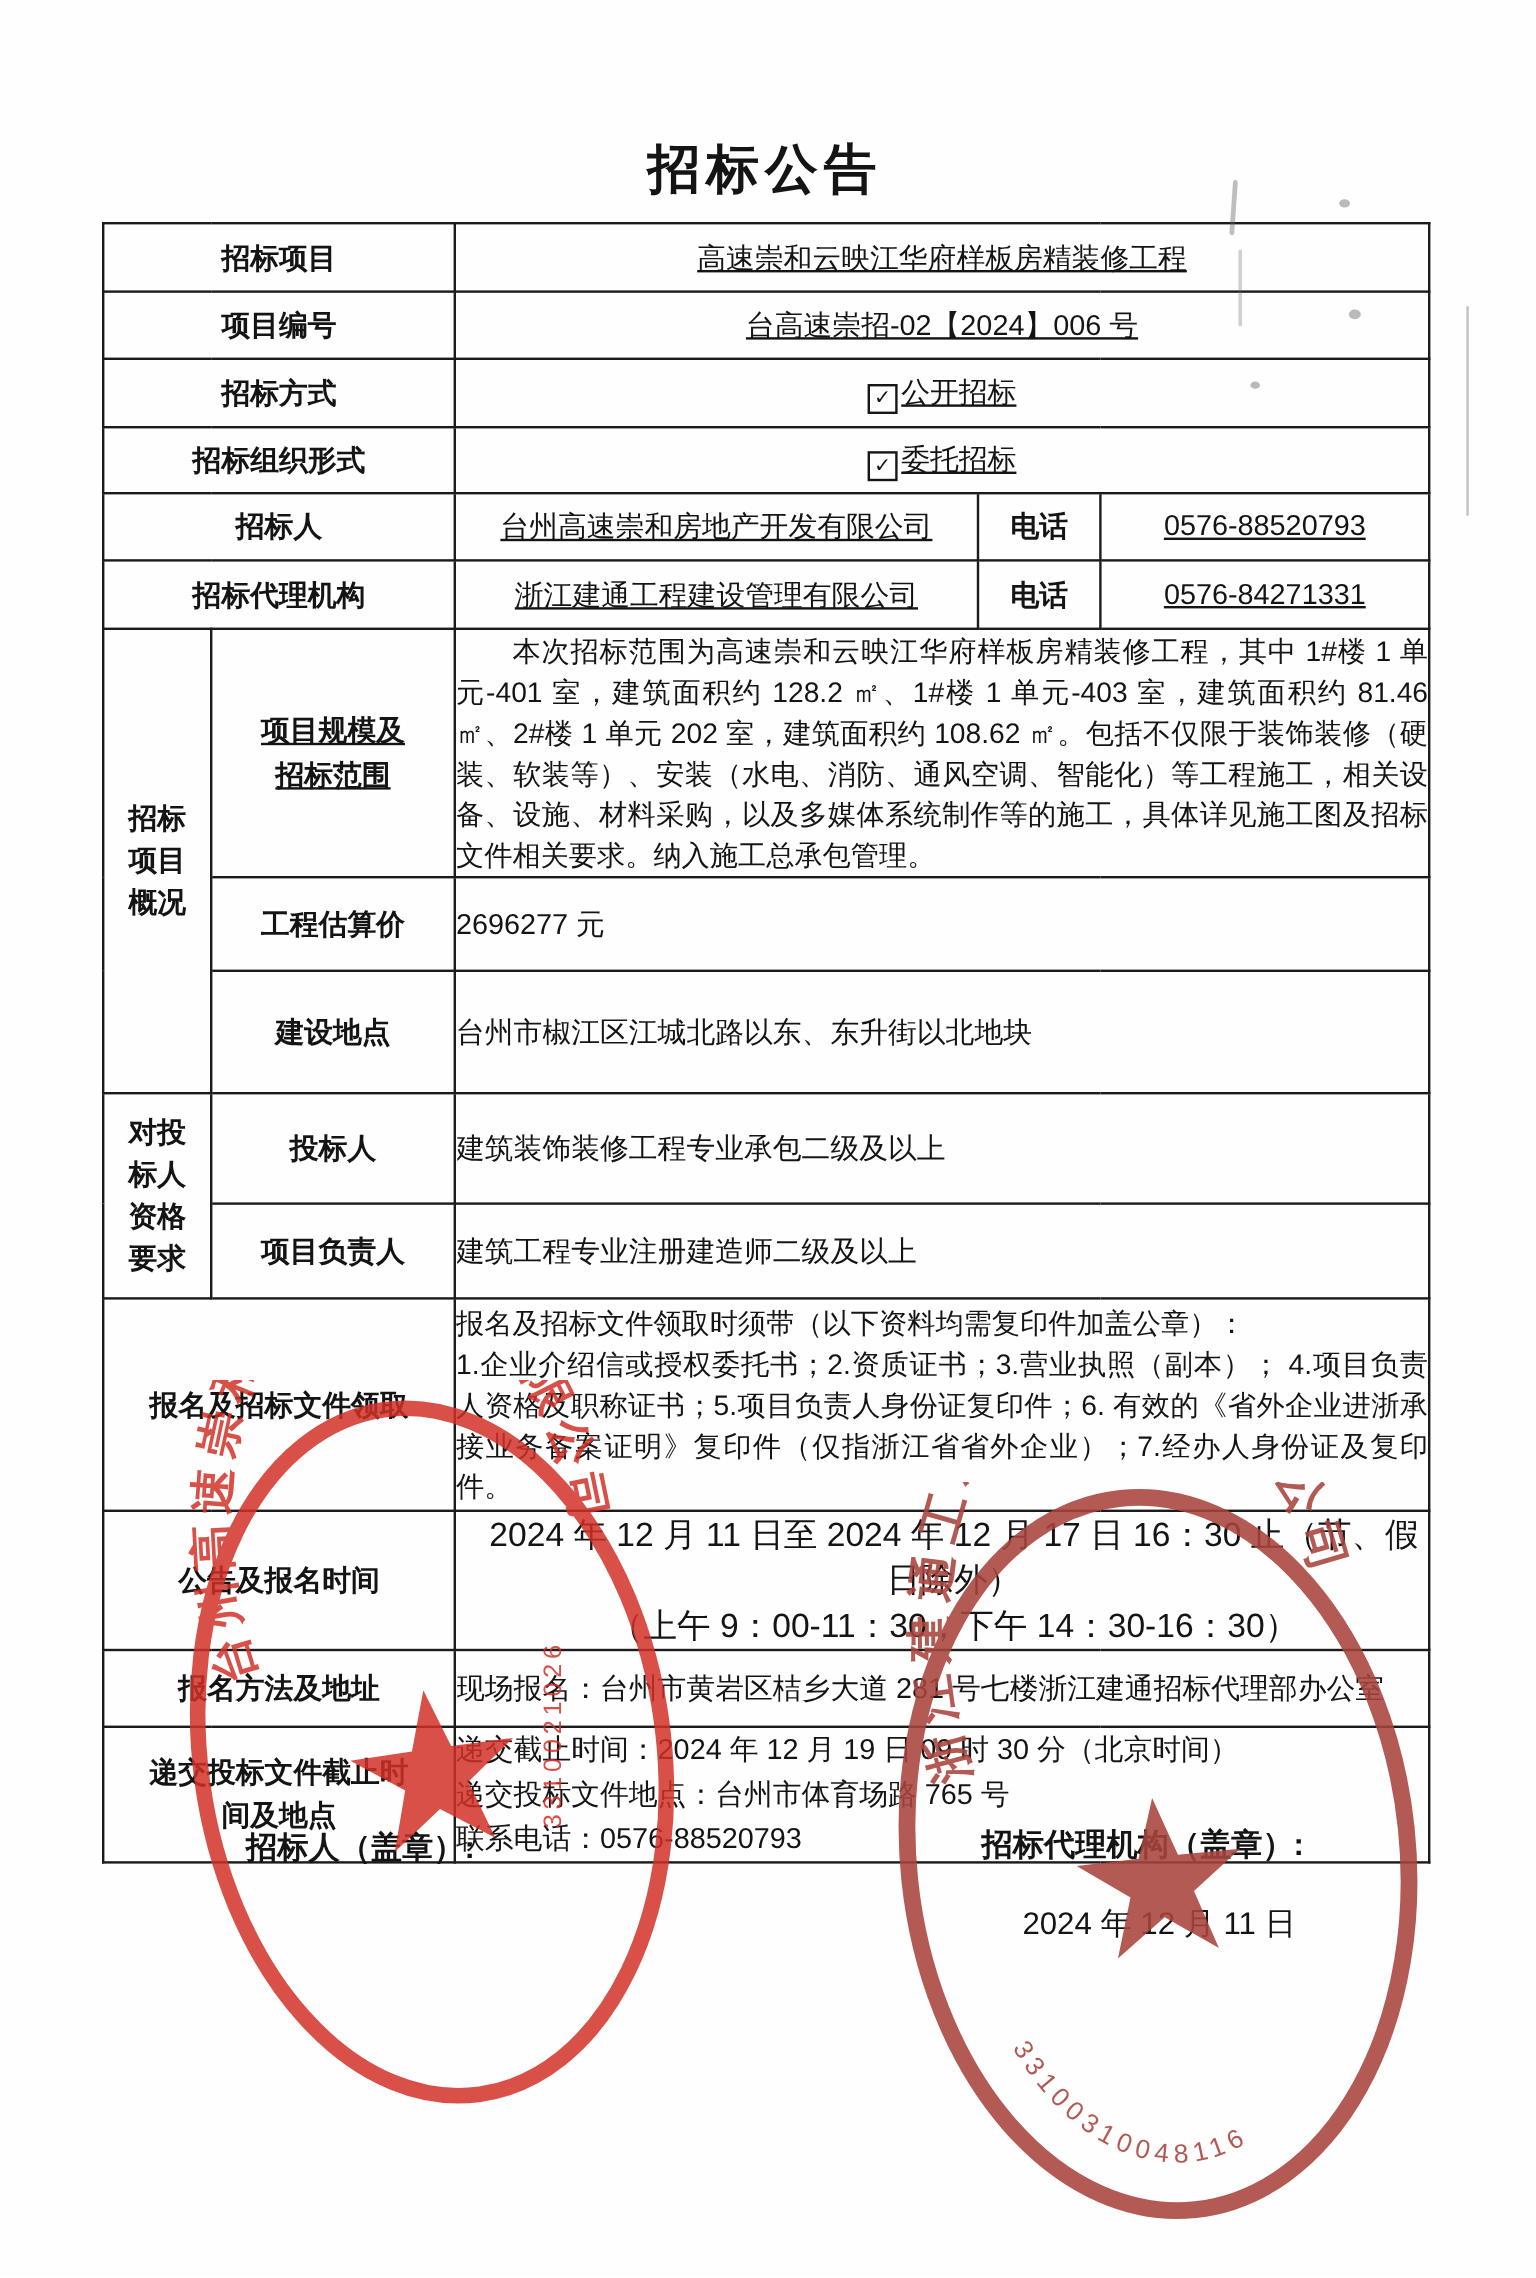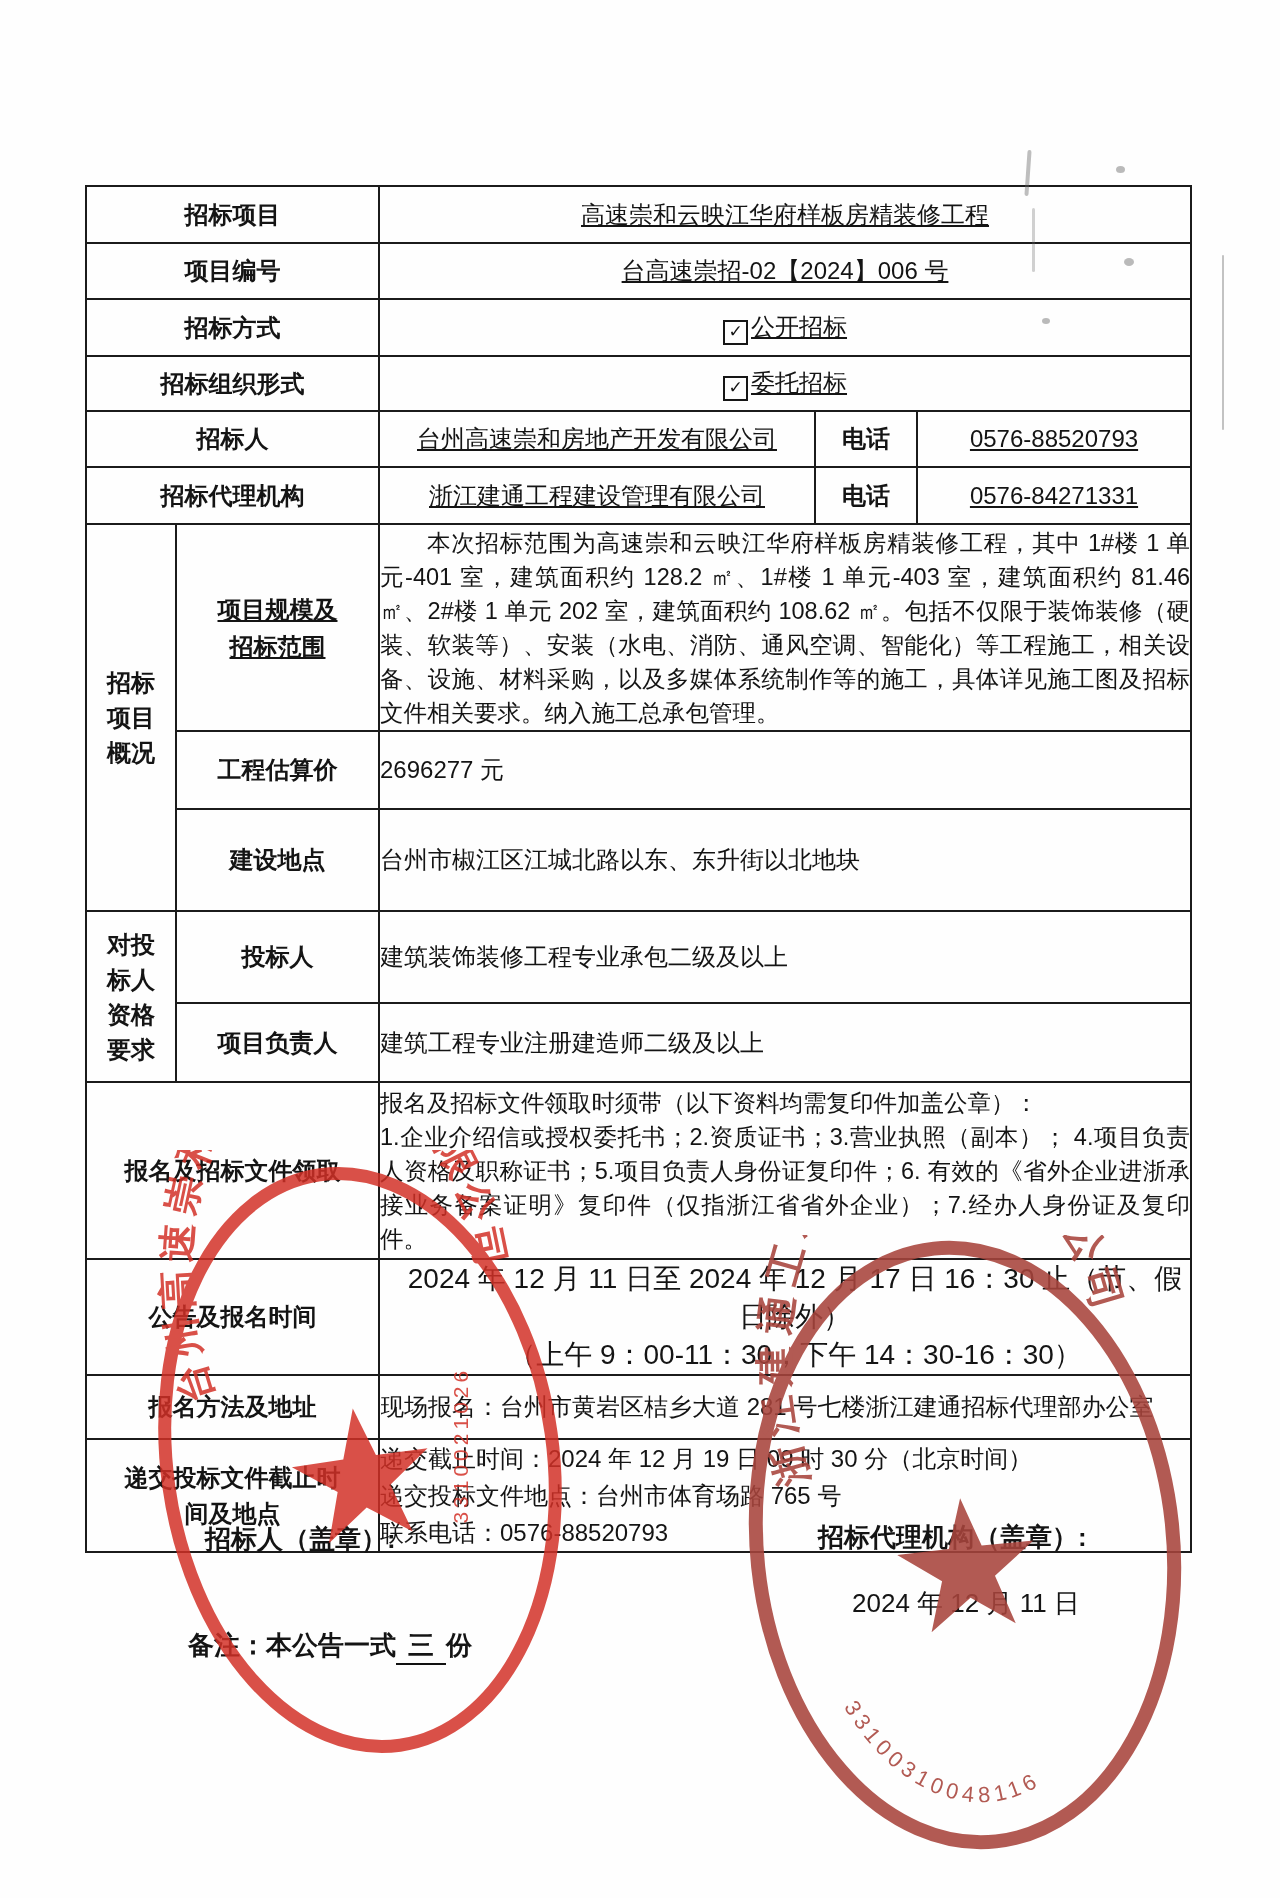--- a/index.html
+++ b/index.html
@@ -30,20 +30,21 @@
   .blank{display:inline-block;border-bottom:2.4px solid #111;padding:0 12px;font-weight:bold;}
   .stamp{position:absolute;pointer-events:none;}
   .smudge{position:absolute;background:#666;opacity:.42;border-radius:2px;}
   .dot{position:absolute;background:#555;opacity:.4;border-radius:50%;}
 </style>
 </head>
 <body>
 
 <div class="page">
 
+  <div class="title">招标公告</div>
 
   <table class="doc">
     <colgroup>
       <col style="width:90px">
         <col style="width:203px">
         <col style="width:436px">
       <col style="width:102px">
         <col style="width:274px">
     </colgroup>
 
@@ -146,23 +147,20 @@
         <div>递交投标文件地点：台州市体育场路 765 号</div>
         <div>联系电话：0576-88520793</div>
       </td>
     </tr>
   </tbody>
     </table>
 
   <div class="foot" style="left:205px;top:1522px">招标人（盖章）:</div>
   <div class="foot" style="left:818px;top:1520px">招标代理机构（盖章）:</div>
   <div class="date" style="left:852px;top:1586px">2024 年 12 月 11 日</div>
-  <div class="note" style="left:188px;top:1628px">
-    <span>备注：本公告一式</span><span class="blank">三</span><span>份</span>
-  </div>
 
   <div class="smudge" style="left:1026px;top:150px;width:4px;height:46px;transform:rotate(4deg)"></div>
   <div class="smudge" style="left:1032px;top:208px;width:3px;height:64px;opacity:.3"></div>
   <div class="dot" style="left:1116px;top:166px;width:9px;height:7px"></div>
   <div class="dot" style="left:1124px;top:258px;width:10px;height:8px"></div>
   <div class="dot" style="left:1042px;top:318px;width:8px;height:6px"></div>
   <div class="smudge" style="left:1222px;top:255px;width:2px;height:175px;opacity:.5;background:#888"></div>
 
   <svg class="stamp" style="left:150px;top:1150px;opacity:.84" width="420" height="620" viewBox="0 0 420 620" xmlns="http://www.w3.org/2000/svg">
     <g transform="rotate(-8 210 310)">

